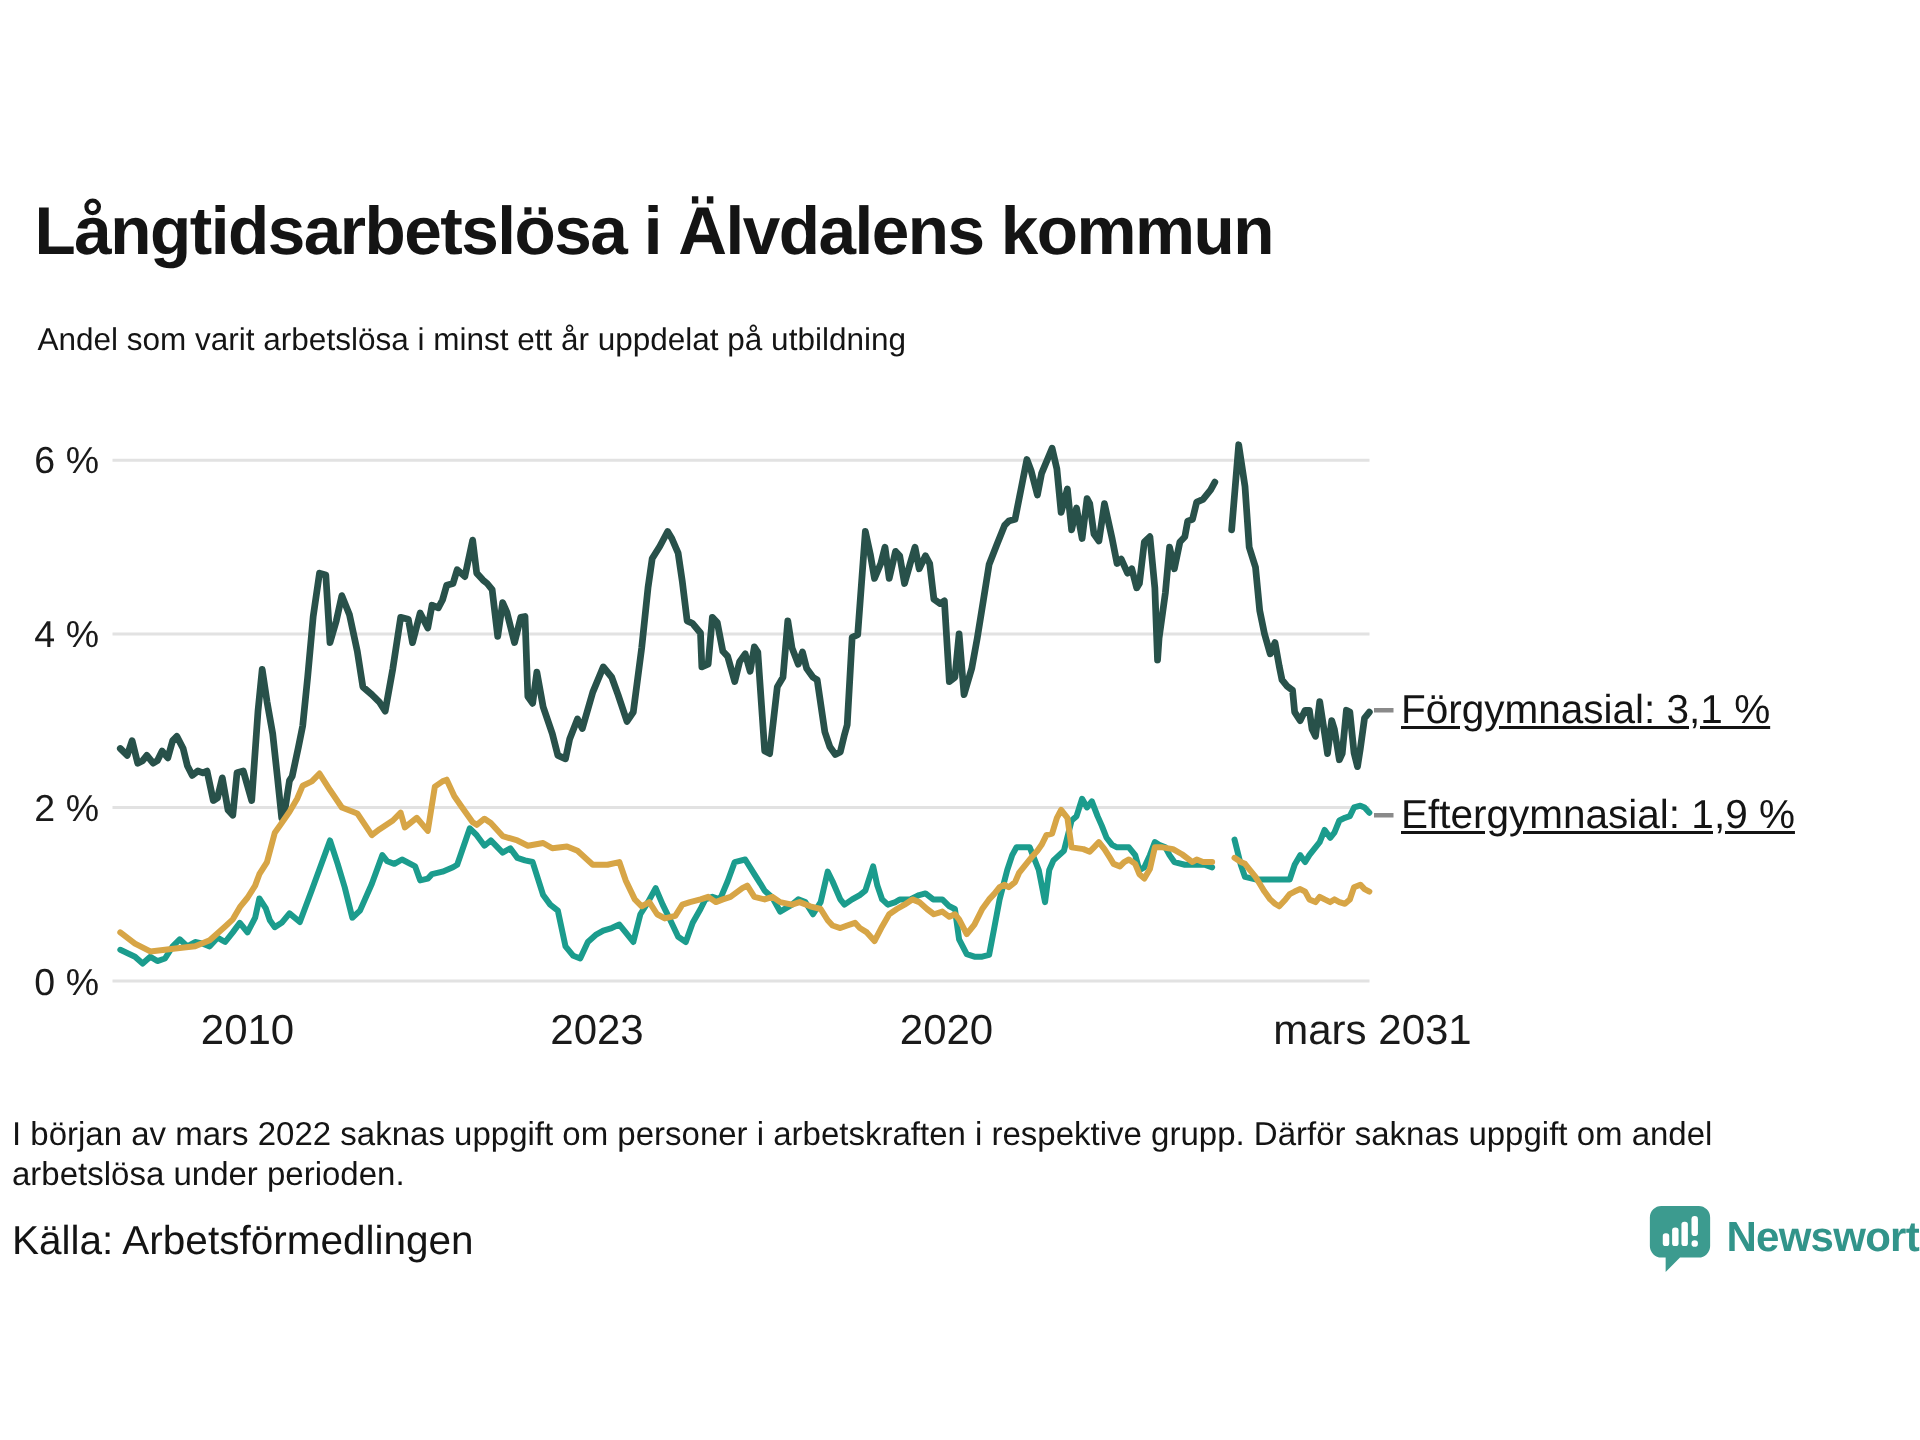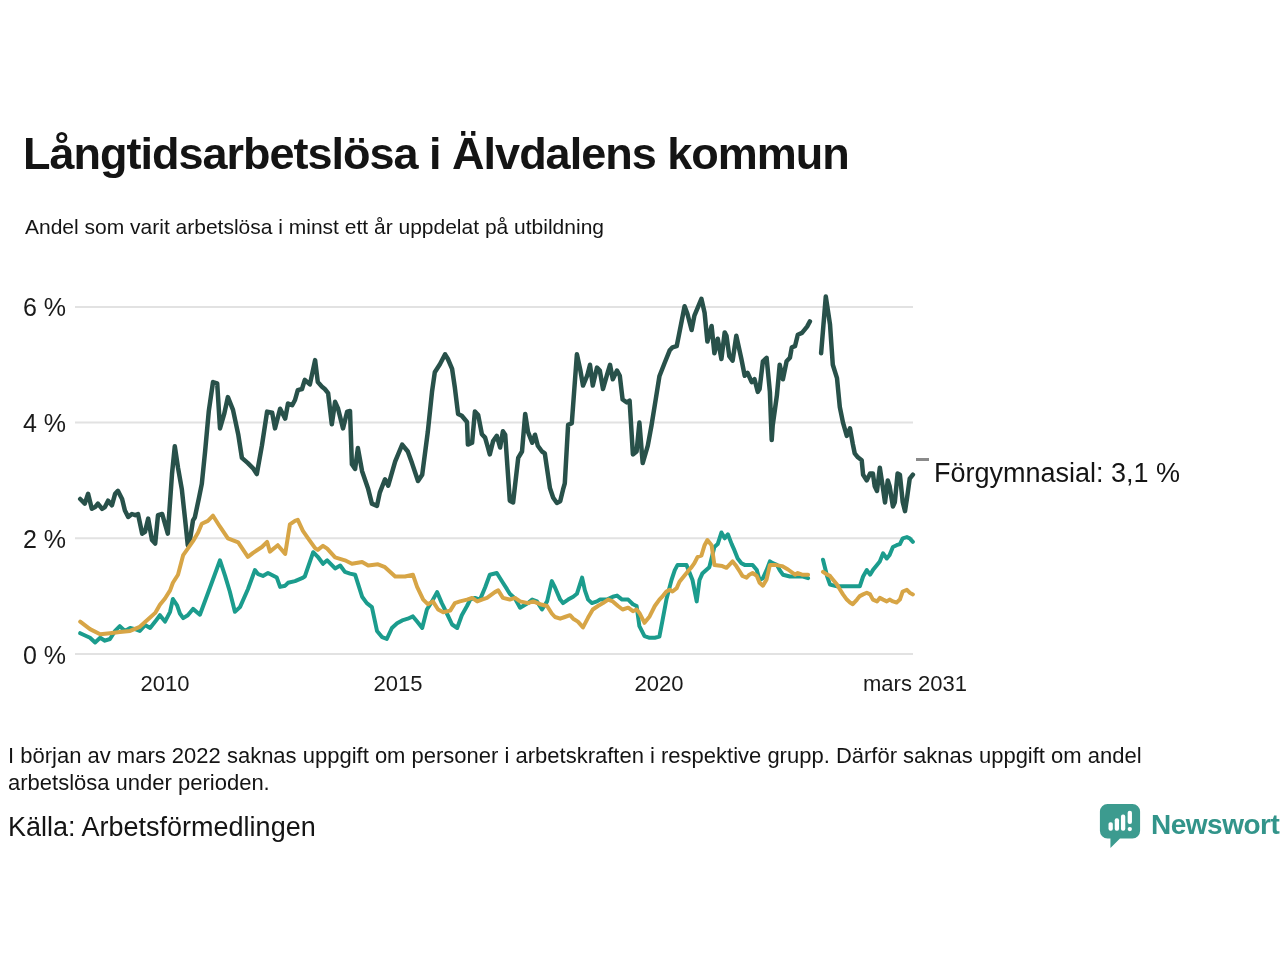--- a/index.html
+++ b/index.html
@@ -2,22 +2,22 @@
 <html><head>
 <meta charset="utf-8">
 <style>
   html,body{margin:0;padding:0;width:1280px;height:960px;background:#ffffff;overflow:hidden;
     font-family:"Liberation Sans","DejaVu Sans",sans-serif;color:#1a1a1a;}
   #page{position:relative;width:1280px;height:763px;background:#fff;}
   .title{position:absolute;left:23px;top:128px;font-size:45px;font-weight:bold;letter-spacing:-1px;color:#141414;}
   .subtitle{position:absolute;left:25px;top:215px;font-size:21px;font-weight:normal;color:#141414;}
   svg.plot{position:absolute;left:0;top:0;}
   .ytick{position:absolute;left:0;width:66px;text-align:right;font-size:25px;color:#1a1a1a;}
-  .xtick{position:absolute;top:671px;font-size:22px;color:#1a1a1a;transform:translateX(-50%);white-space:nowrap;}
-  .legend-item{position:absolute;display:flex;gap:5px;font-size:27px;color:#141414;white-space:nowrap;}
+  .xtick{position:absolute;top:671px;font-size:28px;color:#1a1a1a;transform:translateX(-50%);white-space:nowrap;}
+  .legend-item{position:absolute;display:flex;align-items:center;gap:5px;font-size:27px;color:#141414;white-space:nowrap;text-decoration:underline;}
   .legend-dash{display:inline-block;width:13px;height:3px;background:#8a8a8a;flex:0 0 auto;}
   .note{position:absolute;left:8px;top:742px;width:1238px;font-size:22px;line-height:27px;color:#141414;}
   .source{position:absolute;left:8px;top:812px;font-size:27px;color:#141414;}
   .brand{position:absolute;left:1098px;top:802px;display:flex;align-items:center;gap:9px;}
   .brand-text{font-size:28px;font-weight:bold;color:#32948a;letter-spacing:-0.5px;}
 </style>
 </head>
 <body>
 
 <div id="page">
@@ -34,27 +34,31 @@
       <path d=" M80.2 633.2 L90.0 637.8 L95.1 642.4 L100.2 637.8 L104.9 640.7 L110.0 639.0 L115.1 630.9 L119.8 626.2 L124.9 630.9 L130.1 628.0 L135.2 629.1 L139.8 630.9 L145.0 625.1 L150.1 628.0 L155.2 621.6 L159.9 615.2 L165.0 621.6 L170.1 611.8 L172.9 599.0 L177.1 605.4 L179.9 613.5 L183.2 618.1 L187.8 615.2 L193.0 608.9 L199.9 614.7 L207.9 593.3 L220.0 560.3 L225.1 575.9 L229.8 591.5 L234.9 611.8 L240.0 607.1 L247.9 589.2 L254.9 570.1 L258.2 574.2 L262.9 575.9 L268.0 573.0 L276.8 577.6 L280.1 586.9 L285.2 585.7 L288.0 582.8 L295.0 581.1 L302.0 578.2 L304.8 576.5 L313.2 552.2 L317.8 556.8 L323.0 563.8 L327.2 560.3 L335.1 568.4 L340.2 565.5 L344.9 571.9 L350.0 573.6 L355.1 574.7 L362.1 596.7 L366.8 603.1 L371.9 607.1 L377.0 630.9 L382.2 637.2 L386.8 639.0 L391.9 628.0 L397.1 623.3 L402.2 620.4 L407.8 618.7 L412.9 616.4 L417.1 621.6 L422.2 628.0 L426.9 609.5 L432.0 601.4 L437.1 592.1 L441.8 603.1 L446.9 613.5 L452.1 624.5 L457.2 628.0 L461.8 615.2 L467.0 606.0 L470.2 599.6 L474.9 597.9 L480.0 599.6 L485.1 587.5 L489.8 574.7 L496.8 573.0 L502.9 582.8 L507.0 589.2 L509.8 593.8 L515.0 598.5 L520.1 607.7 L528.0 603.1 L532.2 599.6 L536.9 601.4 L542.0 609.5 L547.1 601.4 L551.8 581.1 L555.0 587.5 L560.2 599.6 L563.0 603.1 L568.1 599.6 L573.2 596.7 L576.9 593.8 L582.1 577.6 L584.9 590.4 L588.1 599.6 L591.9 603.1 L597.0 601.4 L599.8 599.6 L606.8 599.6 L612.8 596.7 L617.0 595.6 L622.1 599.6 L628.2 599.6 L632.9 604.2 L636.6 606.0 L639.4 626.2 L644.5 636.1 L649.6 637.8 L654.8 637.8 L659.4 636.6 L662.7 619.3 L666.4 599.6 L671.5 580.0 L674.8 570.1 L677.6 564.9 L686.5 564.9 L692.5 580.0 L696.7 601.4 L699.5 580.0 L702.3 573.6 L709.3 567.2 L714.4 547.0 L717.7 544.1 L721.4 532.5 L724.7 538.3 L727.9 534.3 L731.7 544.1 L734.5 550.4 L737.7 558.5 L741.4 563.2 L744.7 564.9 L752.6 564.9 L756.8 570.1 L759.6 580.0 L762.9 578.2 L766.6 570.1 L769.9 561.4 L772.7 563.2 L776.9 564.9 L779.7 570.1 L782.9 574.7 L789.9 576.5 L796.9 576.5 L803.0 576.5 L808.1 578.2 M823.0 559.7 L827.2 576.5 L830.0 584.6 L837.0 586.3 L850.0 586.3 L859.8 586.3 L863.1 576.5 L866.8 570.1 L870.1 574.7 L872.9 570.1 L877.0 564.9 L879.8 561.4 L883.1 553.3 L886.8 558.5 L889.6 555.1 L892.9 547.0 L896.6 545.2 L899.9 544.1 L902.7 538.3 L906.9 537.1 L909.7 538.3 L912.9 541.8" fill="none" stroke="#1b9c8d" stroke-width="4" stroke-linejoin="round" stroke-linecap="round"></path>
       <path d=" M80.2 621.6 L90.0 629.1 L100.2 634.3 L110.0 633.2 L119.8 632.0 L130.1 630.9 L139.8 626.8 L150.1 617.6 L155.2 612.9 L159.9 604.8 L165.0 598.5 L170.1 590.4 L172.9 582.8 L178.0 574.7 L183.2 555.1 L187.8 548.7 L193.0 541.2 L198.1 532.5 L201.8 523.8 L207.9 520.9 L213.0 515.7 L220.0 526.7 L227.9 538.3 L238.2 542.3 L247.9 556.8 L253.1 552.8 L261.9 547.0 L267.1 541.8 L269.9 551.6 L277.8 545.2 L285.2 553.9 L289.9 524.4 L295.0 520.9 L297.8 519.8 L302.9 530.8 L308.1 538.3 L315.1 548.1 L317.8 549.9 L323.0 545.8 L327.2 548.7 L335.1 557.4 L344.9 560.3 L351.9 563.8 L362.1 562.0 L368.2 565.5 L378.0 564.3 L385.0 567.2 L395.2 576.5 L405.0 576.5 L412.9 574.7 L417.1 586.9 L423.2 599.6 L427.8 604.2 L432.9 601.4 L438.1 609.5 L443.2 612.3 L450.2 610.6 L454.9 603.1 L460.0 601.4 L467.0 599.6 L472.1 597.9 L477.2 601.4 L481.9 599.6 L487.0 597.9 L494.9 592.1 L498.2 590.4 L502.9 597.9 L509.8 599.6 L515.0 597.9 L520.1 601.4 L528.0 603.1 L533.1 601.4 L540.1 604.2 L547.1 606.0 L551.8 613.5 L555.0 617.0 L560.2 618.7 L564.8 617.0 L570.0 615.2 L573.2 618.7 L577.9 621.6 L583.0 627.4 L588.1 617.6 L592.8 609.5 L597.9 606.0 L603.0 603.1 L608.2 599.6 L612.8 601.4 L618.0 606.0 L622.6 609.5 L628.2 607.7 L632.9 611.2 L636.6 609.5 L639.4 612.9 L644.5 622.8 L649.6 616.4 L654.8 606.0 L659.4 599.6 L662.7 596.1 L666.4 591.5 L669.7 589.8 L672.5 591.5 L676.7 588.1 L679.5 581.7 L682.3 578.2 L687.4 571.9 L691.6 567.2 L694.4 563.2 L697.6 556.8 L701.4 555.7 L704.6 545.2 L707.4 540.0 L711.6 545.2 L714.4 564.9 L722.3 566.1 L726.5 567.8 L729.3 564.9 L732.6 561.4 L736.3 566.1 L739.6 571.3 L742.4 575.9 L746.6 577.6 L749.4 574.7 L752.6 573.0 L756.8 575.9 L759.6 582.8 L762.9 585.7 L766.6 579.4 L769.9 564.9 L775.0 564.9 L782.0 566.1 L788.0 569.5 L795.0 574.7 L797.8 573.0 L802.0 574.7 L808.1 574.7 M823.0 571.9 L827.2 574.7 L830.0 575.9 L832.8 579.4 L837.0 584.6 L839.8 589.2 L843.0 594.4 L846.8 599.6 L850.0 602.5 L852.8 604.2 L857.0 599.6 L859.8 596.1 L863.1 594.4 L866.8 592.7 L870.1 594.4 L872.9 599.6 L877.0 601.4 L879.8 597.9 L883.1 599.6 L886.8 601.4 L889.6 599.6 L892.9 601.4 L896.6 602.5 L899.9 599.6 L902.7 591.5 L906.9 589.8 L909.7 592.7 L912.9 594.4" fill="none" stroke="#d7a546" stroke-width="4" stroke-linejoin="round" stroke-linecap="round"></path>
     </svg>
 
   <div class="ytick" style="top:293px;">6 %</div>
   <div class="ytick" style="top:409px;">4 %</div>
   <div class="ytick" style="top:525px;">2 %</div>
   <div class="ytick" style="top:641px;">0 %</div>
 
   <div class="xtick" style="left:165px;">2010</div>
-  <div class="xtick" style="left:398px;">2015</div>
-  <div class="xtick" style="left:631px;margin-left:28px;">2020</div>
+  <div class="xtick" style="left:398px;">2023</div>
+  <div class="xtick" style="left:631px;">2020</div>
   <div class="xtick" style="left:915px;">mars 2031</div>
 
   <div class="legend-item" style="left:916px;top:458px;">
     <span class="legend-dash"></span>
     <span>Förgymnasial: 3,1 %</span>
+  </div>
+  <div class="legend-item" style="left:916px;top:528px;">
+    <span class="legend-dash"></span>
+    <span>Eftergymnasial: 1,9 %</span>
   </div>
 
   <div class="note">I början av mars 2022 saknas uppgift om personer i arbetskraften i respektive grupp. Därför saknas uppgift om andel arbetslösa under perioden.</div>
   <div class="source">Källa: Arbetsförmedlingen</div>
 
   <div class="brand">
     <span style="display:inline-block;line-height:0;">
       <svg width="44" height="46" viewBox="0 0 46 48">
         <path d="M10,2 h26 a8,8 0 0 1 8,8 v20 a8,8 0 0 1 -8,8 H23 l-10,10 v-10 h-3 a8,8 0 0 1 -8,-8 V10 a8,8 0 0 1 8,-8 z" fill="#3c9b8f"></path>
         <rect x="11" y="21" width="4.5" height="9" rx="2" fill="#ffffff"></rect>

